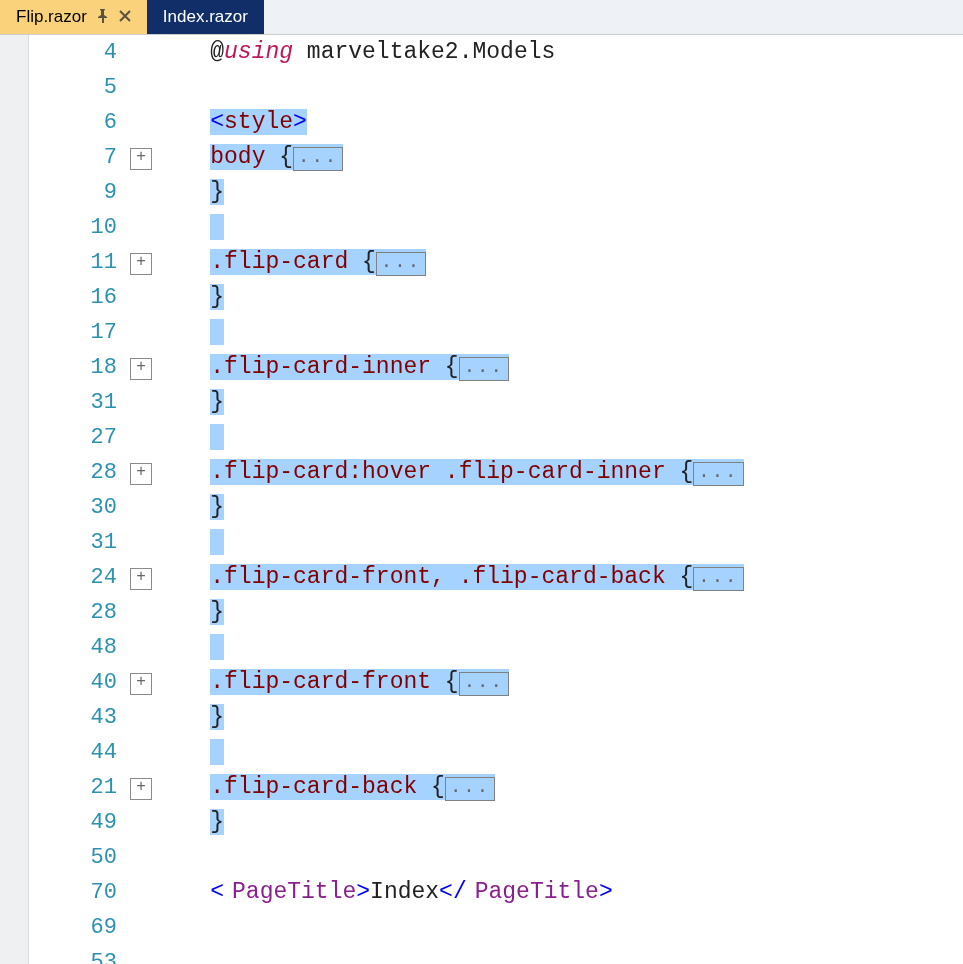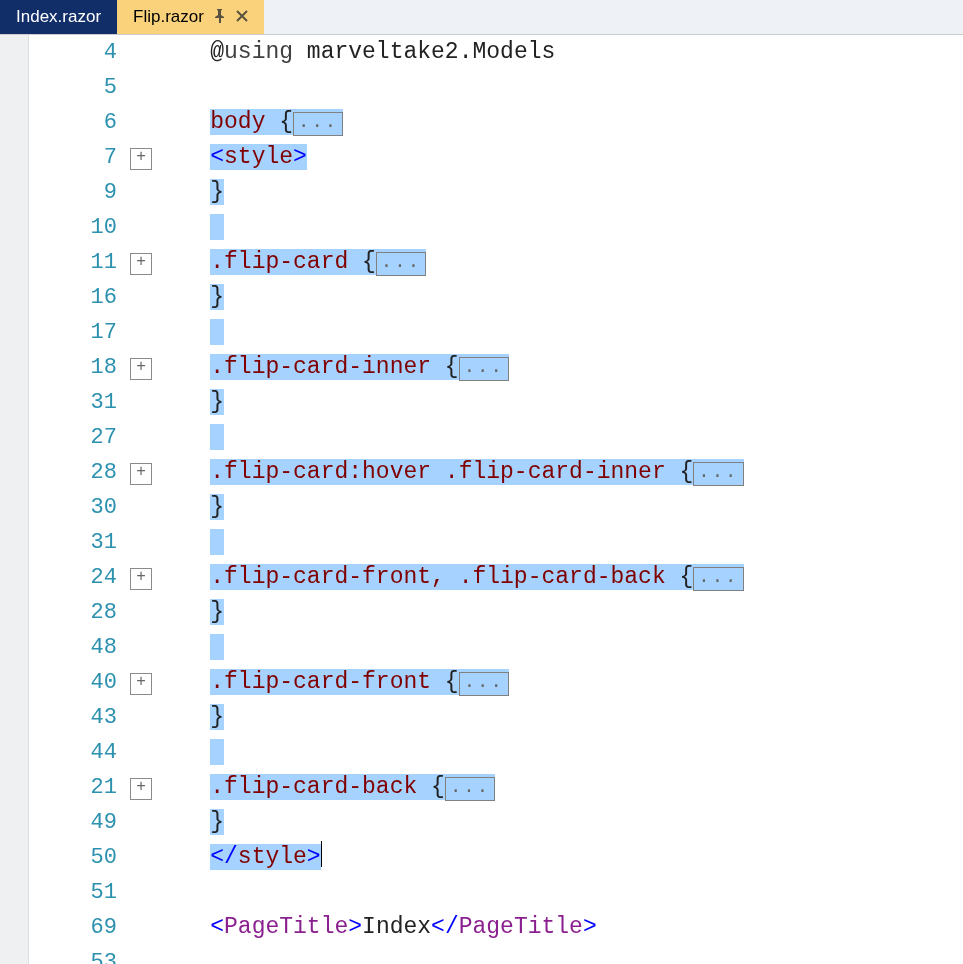--- a/index.html
+++ b/index.html
@@ -9,50 +9,50 @@
   .tab.inactive { background:#112e68; color:#fff; }
   .tab.active { background:#f9d27b; color:#000; gap:10px; }
   .tab .glyph { font-size:13px; opacity:.8; }
   .codewrap { display:flex; flex:1; background:#fff; }
   .margin { width:28px; background:#eef0f2; border-right:1px solid #ddd; }
   .gutter { width:98px; text-align:right; padding-right:10px; box-sizing:border-box; }
   .outln  { width:28px; text-align:center; }
   .code   { flex:1; }
   .line   { font-size:23px; line-height:35px; height:35px; white-space:pre; }
   .ln     { color:#2b91af; font-size:22px; }
-  .kw     { color:#404040; }
+  .kw     { color:#be185d;font-style:italic; }
   .tagn   { color:#800000; }
   .punct  { color:#0000ff; }
   .txt    { color:#222; }
-  .eln    { color:#8a1f8f; font-weight:500; }
+  .eln    { color:#8a1f8f; font-weight:500;margin-left:8px; }
   .sel    { background:#a6d2ff; }
   .fold   { display:inline-block; width:20px; height:20px; border:1px solid #8a8a8a; background:#fff; font-size:16px; line-height:17px; text-align:center; color:#666; vertical-align:2px; }
   .foldbox{ display:inline-block; border:1px solid #808080; color:#666; font-size:19px; letter-spacing:2px; height:22px; line-height:18px; vertical-align:1px; padding:0 4px; }
   .cursor { display:inline-block; width:1px; height:26px; background:#000; vertical-align:-4px; }
 </style>
 </head>
 <body>
 
 <div class="editor">
   <div class="tabbar">
-    <div class="tab inactive">
-      <span>Index.razor</span>
-    </div>
     <div class="tab active">
       <span>Flip.razor</span>
       <span class="glyph">
         <svg width="12" height="14" viewBox="0 0 12 14">
             <path d="M4 0h4v1l-1 .5V6l3 2v1H7v5l-1 0-1 0V9H1V8l3-2V1.5L3 1V0z" fill="#333"></path>
           </svg>
       </span>
       <span class="glyph">
         <svg width="12" height="12" viewBox="0 0 12 12">
             <path d="M1 1l10 10M11 1L1 11" stroke="#333" stroke-width="2"></path>
           </svg>
       </span>
+    </div>
+    <div class="tab inactive">
+      <span>Index.razor</span>
     </div>
   </div>
 
   <div class="codewrap">
     <div class="margin"></div>
     <div class="gutter" id="gutter">
         <div class="line ln">4</div>
         <div class="line ln">5</div>
         <div class="line ln">6</div>
         <div class="line ln">7</div>
@@ -69,21 +69,21 @@
         <div class="line ln">31</div>
         <div class="line ln">24</div>
         <div class="line ln">28</div>
         <div class="line ln">48</div>
         <div class="line ln">40</div>
         <div class="line ln">43</div>
         <div class="line ln">44</div>
         <div class="line ln">21</div>
         <div class="line ln">49</div>
         <div class="line ln">50</div>
-        <div class="line ln">51</div>
+        <div class="line ln">70</div>
         <div class="line ln">69</div>
         <div class="line ln">53</div>
       </div>
     <div class="outln" id="outline">
         <div class="line"></div>
         <div class="line"></div>
         <div class="line"></div>
         <div class="line"><span class="fold">+</span></div>
         <div class="line"></div>
         <div class="line"></div>
@@ -105,40 +105,39 @@
         <div class="line"><span class="fold">+</span></div>
         <div class="line"></div>
         <div class="line"></div>
         <div class="line"></div>
         <div class="line"></div>
         <div class="line"></div>
       </div>
     <div class="code" id="code">
         <div class="line">    <span class="txt">@</span><span class="kw">using</span><span class="txt"> marveltake2.Models</span></div>
         <div class="line">    </div>
+        <div class="line">    <span class="punct sel">&lt;</span><span class="tagn sel">style</span><span class="punct sel">&gt;</span></div>
         <div class="line">    <span class="tagn sel">body </span><span class="txt sel">{</span><span class="sel"><span class="foldbox">...</span></span></div>
-        <div class="line">    <span class="punct sel">&lt;</span><span class="tagn sel">style</span><span class="punct sel">&gt;</span></div>
         <div class="line">    <span class="txt sel">}</span></div>
         <div class="line">    <span class="sel"> </span></div>
         <div class="line">    <span class="tagn sel">.flip-card </span><span class="txt sel">{</span><span class="sel"><span class="foldbox">...</span></span></div>
         <div class="line">    <span class="txt sel">}</span></div>
         <div class="line">    <span class="sel"> </span></div>
         <div class="line">    <span class="tagn sel">.flip-card-inner </span><span class="txt sel">{</span><span class="sel"><span class="foldbox">...</span></span></div>
         <div class="line">    <span class="txt sel">}</span></div>
         <div class="line">    <span class="sel"> </span></div>
         <div class="line">    <span class="tagn sel">.flip-card:hover .flip-card-inner </span><span class="txt sel">{</span><span class="sel"><span class="foldbox">...</span></span></div>
         <div class="line">    <span class="txt sel">}</span></div>
         <div class="line">    <span class="sel"> </span></div>
         <div class="line">    <span class="tagn sel">.flip-card-front, .flip-card-back </span><span class="txt sel">{</span><span class="sel"><span class="foldbox">...</span></span></div>
         <div class="line">    <span class="txt sel">}</span></div>
         <div class="line">    <span class="sel"> </span></div>
         <div class="line">    <span class="tagn sel">.flip-card-front </span><span class="txt sel">{</span><span class="sel"><span class="foldbox">...</span></span></div>
         <div class="line">    <span class="txt sel">}</span></div>
         <div class="line">    <span class="sel"> </span></div>
         <div class="line">    <span class="tagn sel">.flip-card-back </span><span class="txt sel">{</span><span class="sel"><span class="foldbox">...</span></span></div>
         <div class="line">    <span class="txt sel">}</span></div>
-        <div class="line">    <span class="punct sel">&lt;/</span><span class="tagn sel">style</span><span class="punct sel">&gt;</span><span class="cursor"></span></div>
         <div class="line">    </div>
         <div class="line">    <span class="punct">&lt;</span><span class="eln">PageTitle</span><span class="punct">&gt;</span><span class="txt">Index</span><span class="punct">&lt;/</span><span class="eln">PageTitle</span><span class="punct">&gt;</span></div>
         <div class="line">    </div>
       </div>
   </div>
 </div>
 
 </body></html>

